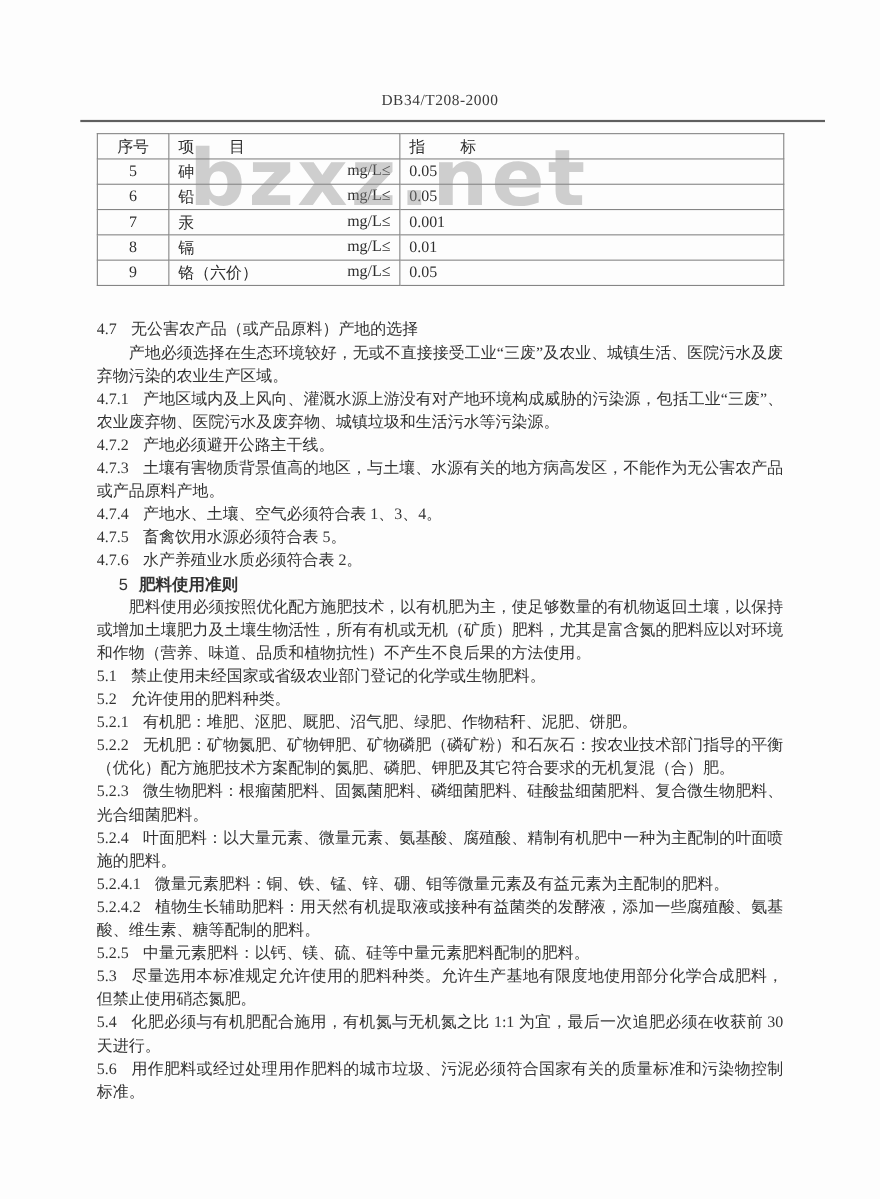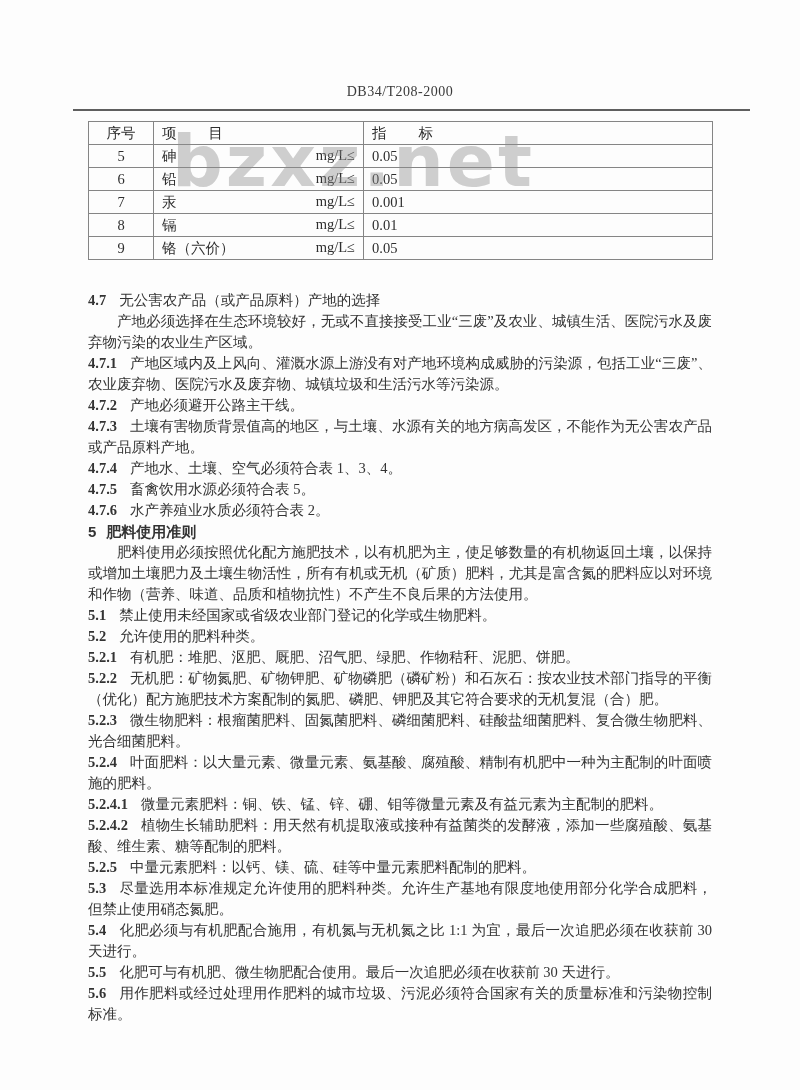--- a/index.html
+++ b/index.html
@@ -72,28 +72,29 @@
     top: 290px; left: 88px;
     width: 624px;
     font-size: 14.5px;
     line-height: 21px;
     text-align: justify;
     word-break: break-all;
     color: #333;
   }
   .content p { margin: 0; padding: 0; }
   .content .num {
-    font-weight: bold;
+    font-weight: normal;
     margin-right: 13px;
   }
   .content .para { text-indent: 2em; }
   .content .heading {
     font-family: "Liberation Sans", "DejaVu Sans", sans-serif;
     font-weight: bold;
     font-size: 15px;
+    margin-left: 20px;
   }
   .content .heading .num { margin-right: 10px; }
   .content .subheading .txt {
     font-family: "Liberation Sans", "DejaVu Sans", sans-serif;
   }
 </style>
 </head>
 <body>
 
 <div class="page">
@@ -161,17 +162,16 @@
       <p class="clause"><span class="num">5.2</span><span class="txt">允许使用的肥料种类。</span></p>
       <p class="clause"><span class="num">5.2.1</span><span class="txt">有机肥：堆肥、沤肥、厩肥、沼气肥、绿肥、作物秸秆、泥肥、饼肥。</span></p>
       <p class="clause"><span class="num">5.2.2</span><span class="txt">无机肥：矿物氮肥、矿物钾肥、矿物磷肥（磷矿粉）和石灰石：按农业技术部门指导的平衡（优化）配方施肥技术方案配制的氮肥、磷肥、钾肥及其它符合要求的无机复混（合）肥。</span></p>
       <p class="clause"><span class="num">5.2.3</span><span class="txt">微生物肥料：根瘤菌肥料、固氮菌肥料、磷细菌肥料、硅酸盐细菌肥料、复合微生物肥料、光合细菌肥料。</span></p>
       <p class="clause"><span class="num">5.2.4</span><span class="txt">叶面肥料：以大量元素、微量元素、氨基酸、腐殖酸、精制有机肥中一种为主配制的叶面喷施的肥料。</span></p>
       <p class="clause"><span class="num">5.2.4.1</span><span class="txt">微量元素肥料：铜、铁、锰、锌、硼、钼等微量元素及有益元素为主配制的肥料。</span></p>
       <p class="clause"><span class="num">5.2.4.2</span><span class="txt">植物生长辅助肥料：用天然有机提取液或接种有益菌类的发酵液，添加一些腐殖酸、氨基酸、维生素、糖等配制的肥料。</span></p>
       <p class="clause"><span class="num">5.2.5</span><span class="txt">中量元素肥料：以钙、镁、硫、硅等中量元素肥料配制的肥料。</span></p>
       <p class="clause"><span class="num">5.3</span><span class="txt">尽量选用本标准规定允许使用的肥料种类。允许生产基地有限度地使用部分化学合成肥料，但禁止使用硝态氮肥。</span></p>
       <p class="clause"><span class="num">5.4</span><span class="txt">化肥必须与有机肥配合施用，有机氮与无机氮之比 1:1 为宜，最后一次追肥必须在收获前 30 天进行。</span></p>
-      <p class="clause"><span class="num">5.5</span><span class="txt">化肥可与有机肥、微生物肥配合使用。最后一次追肥必须在收获前 30 天进行。</span></p>
       <p class="clause"><span class="num">5.6</span><span class="txt">用作肥料或经过处理用作肥料的城市垃圾、污泥必须符合国家有关的质量标准和污染物控制标准。</span></p>
     </div>
 
 </div>
 
 </body></html>

